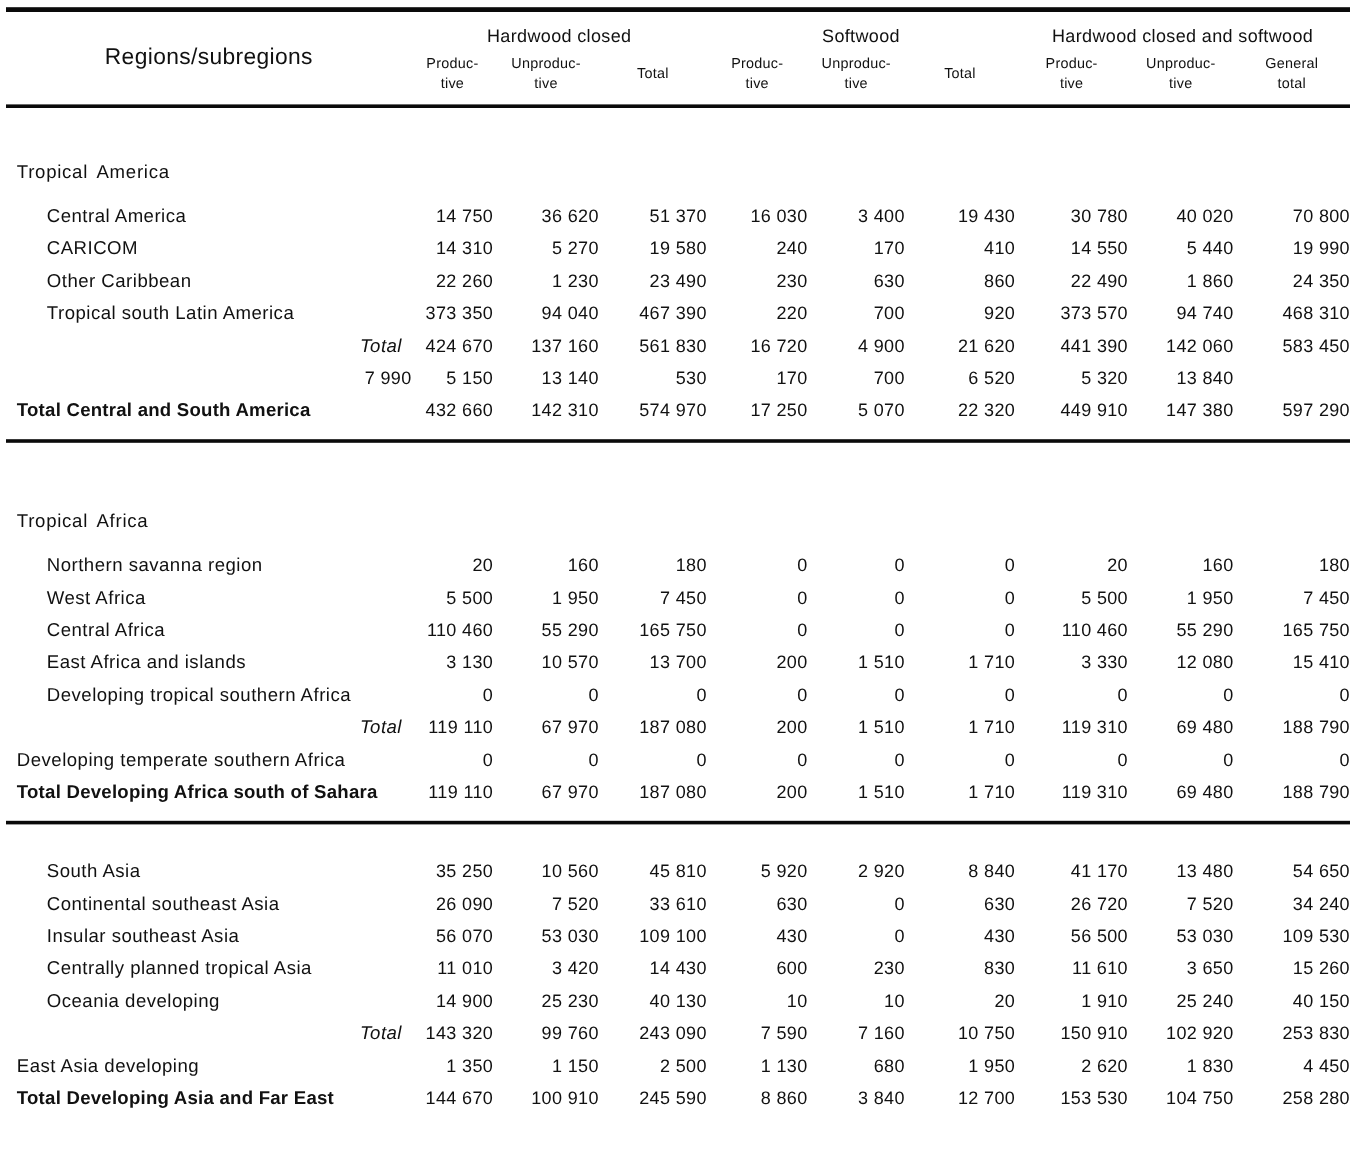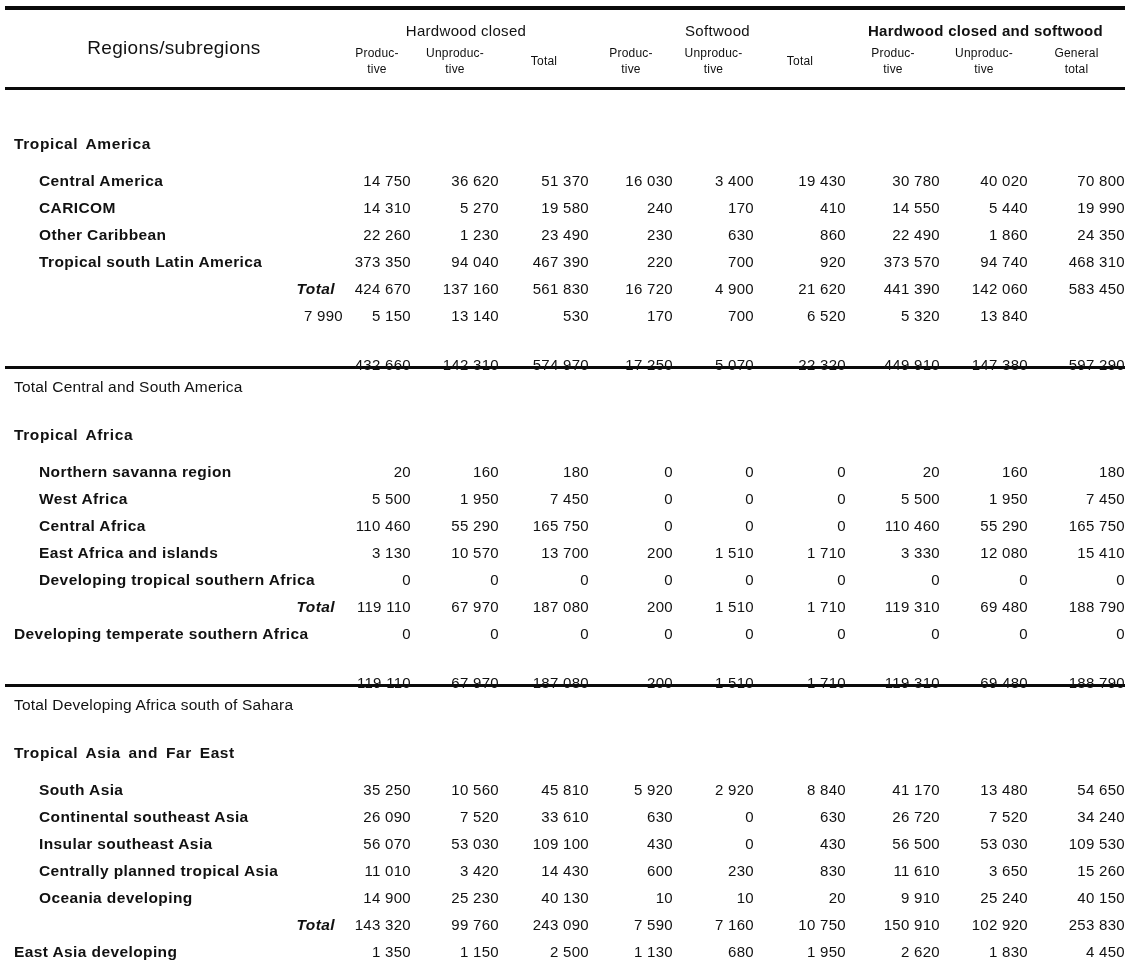--- a/index.html
+++ b/index.html
@@ -47,47 +47,47 @@
   }
   .h-group {
     grid-row: 1;
     text-align: center;
     font-size: 15px;
     padding-top: 4px;
     letter-spacing: 0.3px;
   }
   .h-g1 { grid-column: 2 / 5; }
   .h-g2 { grid-column: 5 / 8; }
-  .h-g3 { grid-column: 8 / 11; font-weight: bold; }
+  .h-g3 { grid-column: 8 / 11; }
   .h-sub {
     grid-row: 2;
     text-align: center;
     font-size: 12px;
     line-height: 16px;
     white-space: pre-line;
     display: flex;
     align-items: center;
     justify-content: center;
     padding-top: 6px;
     letter-spacing: 0.2px;
   }
 
   
   .row { height: 27px; line-height: 27px; font-size: 15.5px; }
-  .row .label { padding-left: 9px; white-space: nowrap; letter-spacing: 0.4px; font-weight: bold; }
+  .row .label { padding-left: 9px; white-space: nowrap; letter-spacing: 0.4px; }
   .row .num { text-align: right; font-size: 15px; white-space: nowrap; letter-spacing: 0.3px; }
   .row.section .label { letter-spacing: 0.6px; word-spacing: 3px; }
   .row.indent .label { padding-left: 34px; }
   .row.total .label {
     text-align: right;
     font-style: italic;
     padding-right: 8px;
     padding-left: 0;
   }
-  .row.bold .label { font-weight: normal; letter-spacing: 0.2px; margin-top: 44px; }
+  .row.bold .label { font-weight: bold; letter-spacing: 0.2px; }
   .section { padding: 26px 0 10px 0; }
   .section.first { padding-top: 14px; }
 </style>
 </head>
 <body>
 
 <div class="rule thick"></div>
 
 <div class="thead">
   <div class="grid">
@@ -322,32 +322,20 @@
         <div class="num">200</div>
         <div class="num">1 510</div>
         <div class="num">1 710</div>
         <div class="num">119 310</div>
         <div class="num">69 480</div>
         <div class="num">188 790</div>
       </div>
     </div>
     <div class="rule"></div>
     <div class="section">
-      <div class="grid row section">
-        <div class="label">Tropical Asia and Far East</div>
-        <div class="num"></div>
-        <div class="num"></div>
-        <div class="num"></div>
-        <div class="num"></div>
-        <div class="num"></div>
-        <div class="num"></div>
-        <div class="num"></div>
-        <div class="num"></div>
-        <div class="num"></div>
-      </div>
       <div class="grid row indent">
         <div class="label">South Asia</div>
         <div class="num">35 250</div>
         <div class="num">10 560</div>
         <div class="num">45 810</div>
         <div class="num">5 920</div>
         <div class="num">2 920</div>
         <div class="num">8 840</div>
         <div class="num">41 170</div>
         <div class="num">13 480</div>
@@ -390,21 +378,21 @@
         <div class="num">15 260</div>
       </div>
       <div class="grid row indent">
         <div class="label">Oceania developing</div>
         <div class="num">14 900</div>
         <div class="num">25 230</div>
         <div class="num">40 130</div>
         <div class="num">10</div>
         <div class="num">10</div>
         <div class="num">20</div>
-        <div class="num">9 910</div>
+        <div class="num">1 910</div>
         <div class="num">25 240</div>
         <div class="num">40 150</div>
       </div>
       <div class="grid row total">
         <div class="label">Total</div>
         <div class="num">143 320</div>
         <div class="num">99 760</div>
         <div class="num">243 090</div>
         <div class="num">7 590</div>
         <div class="num">7 160</div>

